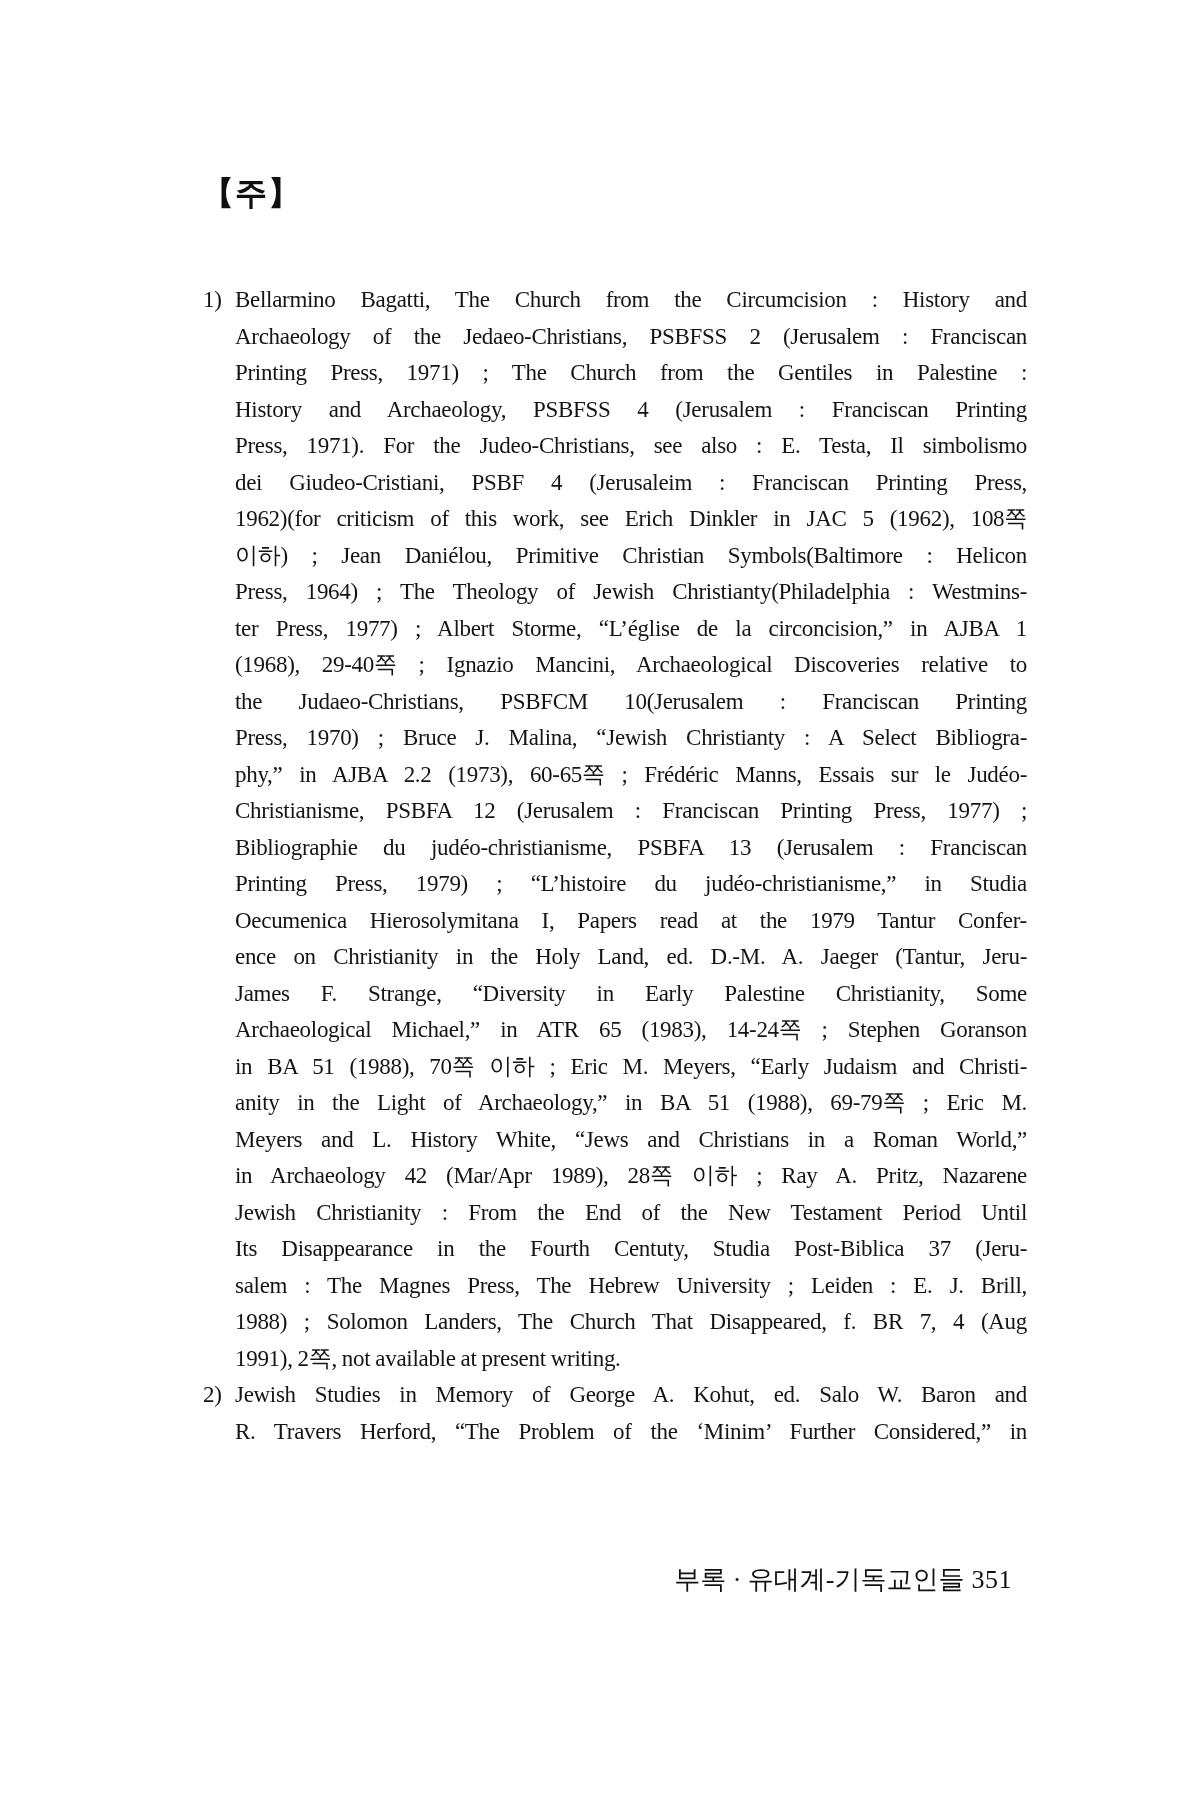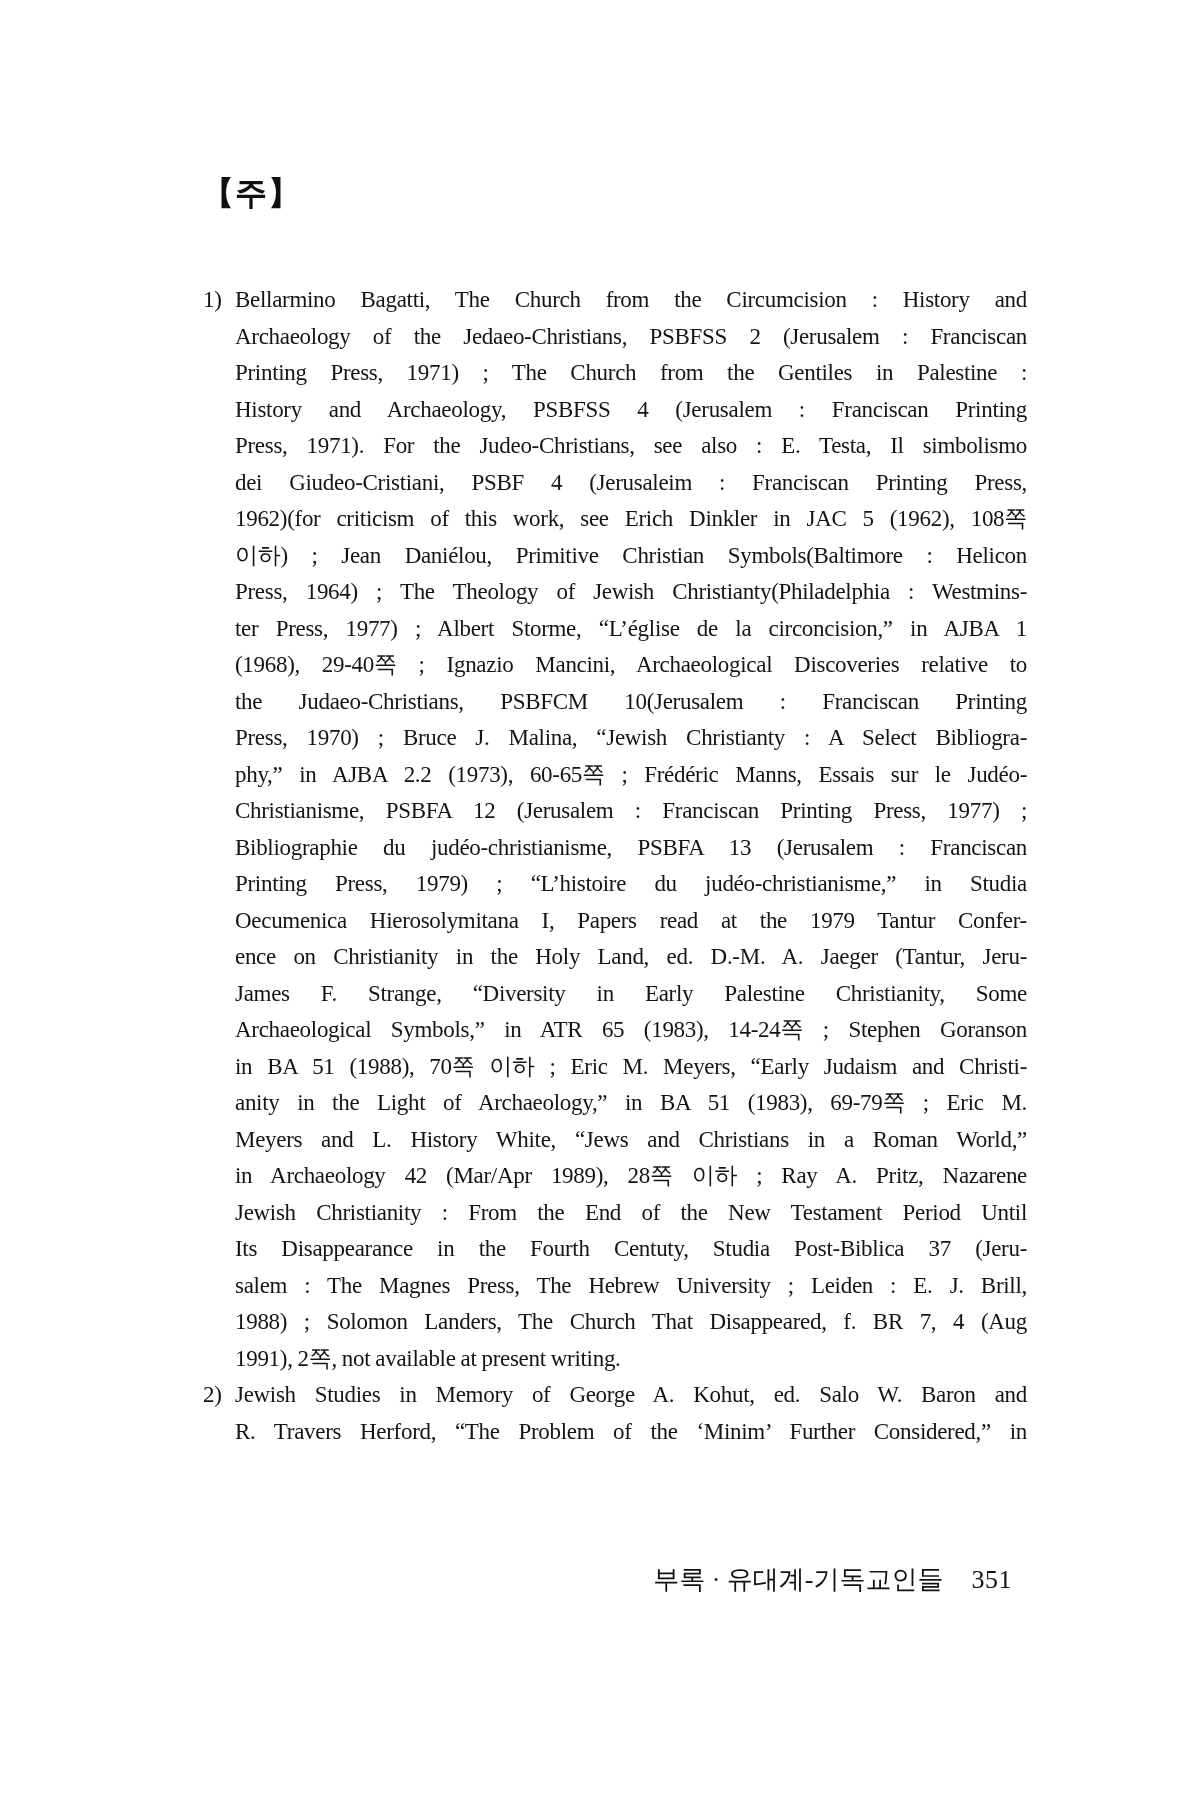--- a/index.html
+++ b/index.html
@@ -64,21 +64,21 @@
   .note .it {
   }
   .footer {
     position: absolute;
     top: 1562px;
     right: 188px;
     font-size: 26px;
     color: #101010;
     display: flex;
     align-items: baseline;
-    gap: 28px;
+    gap: 7px;
     white-space: nowrap;
   }
   .footer .page-num {
     letter-spacing: 0.5px;
   }
 </style>
 </head>
 <body>
 
 <div class="page">
@@ -101,23 +101,23 @@
         <div class="line"><span>(1968), 29-40쪽 ; Ignazio Mancini, </span><span class="it">Archaeological Discoveries relative to</span></div>
         <div class="line"><span class="it">the Judaeo-Christians, PSBFCM</span><span> 10(Jerusalem : Franciscan Printing</span></div>
         <div class="line"><span>Press, 1970) ; Bruce J. Malina, “Jewish Christianty : A Select Bibliogra-</span></div>
         <div class="line"><span>phy,” in </span><span class="it">AJBA</span><span> 2.2 (1973), 60-65쪽 ; Frédéric Manns, </span><span class="it">Essais sur le Judéo-</span></div>
         <div class="line"><span class="it">Christianisme, PSBFA</span><span> 12 (Jerusalem : Franciscan Printing Press, 1977) ;</span></div>
         <div class="line"><span>Bibliographie du judéo-christianisme, </span><span class="it">PSBFA</span><span> 13 (Jerusalem : Franciscan</span></div>
         <div class="line"><span>Printing Press, 1979) ; “L’histoire du judéo-christianisme,” in </span><span class="it">Studia</span></div>
         <div class="line"><span class="it">Oecumenica Hierosolymitana I</span><span>, Papers read at the 1979 Tantur Confer-</span></div>
         <div class="line"><span>ence on Christianity in the Holy Land, ed. D.-M. A. Jaeger (Tantur, Jeru-</span></div>
         <div class="line"><span>James F. Strange, “Diversity in Early Palestine Christianity, Some</span></div>
-        <div class="line"><span>Archaeological Symbols,” in </span><span class="it">ATR</span><span> 65 (1983), 14-24쪽 ; Stephen Goranson</span></div>
+        <div class="line"><span>Archaeological Michael,” in </span><span class="it">ATR</span><span> 65 (1983), 14-24쪽 ; Stephen Goranson</span></div>
         <div class="line"><span>in </span><span class="it">BA</span><span> 51 (1988), 70쪽 이하 ; Eric M. Meyers, “Early Judaism and Christi-</span></div>
-        <div class="line"><span>anity in the Light of Archaeology,” in </span><span class="it">BA</span><span> 51 (1983),  69-79쪽 ; Eric M.</span></div>
+        <div class="line"><span>anity in the Light of Archaeology,” in </span><span class="it">BA</span><span> 51 (1988),  69-79쪽 ; Eric M.</span></div>
         <div class="line"><span>Meyers and L. History White, “Jews and Christians in a Roman World,”</span></div>
         <div class="line"><span>in Archaeology 42 (Mar/Apr 1989), 28쪽 이하 ; Ray A. Pritz, </span><span class="it">Nazarene</span></div>
         <div class="line"><span class="it">Jewish Christianity : From the End of the New Testament Period Until</span></div>
         <div class="line"><span class="it">Its Disappearance in the Fourth Centuty, Studia Post-Biblica</span><span> 37 (Jeru-</span></div>
         <div class="line"><span>salem : The Magnes Press, The Hebrew University ; Leiden : E. J. Brill,</span></div>
         <div class="line"><span>1988) ; Solomon Landers, </span><span class="it">The Church That Disappeared</span><span>, f. </span><span class="it">BR</span><span> 7, 4 (Aug</span></div>
         <div class="line no-fill"><span>1991), 2쪽, not available at present writing.</span></div>
       </div>
       <div class="note">
         <span class="marker">2)</span>

